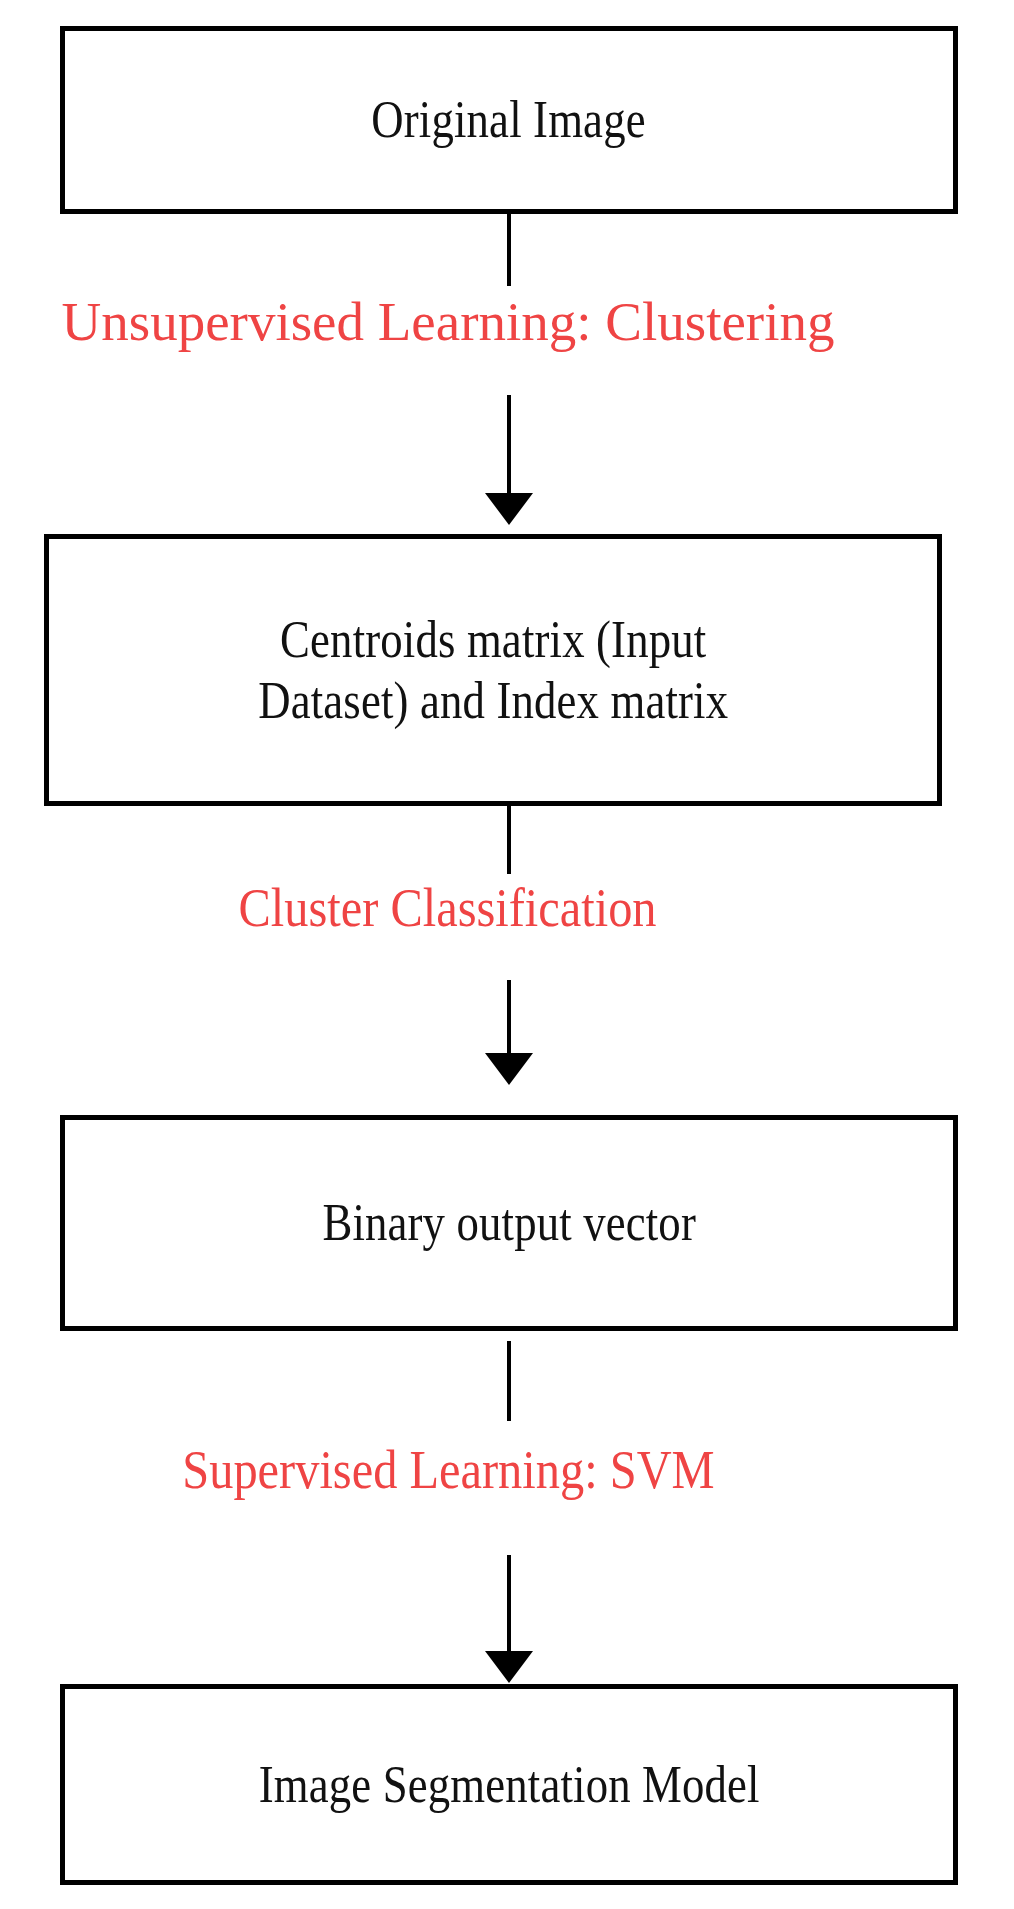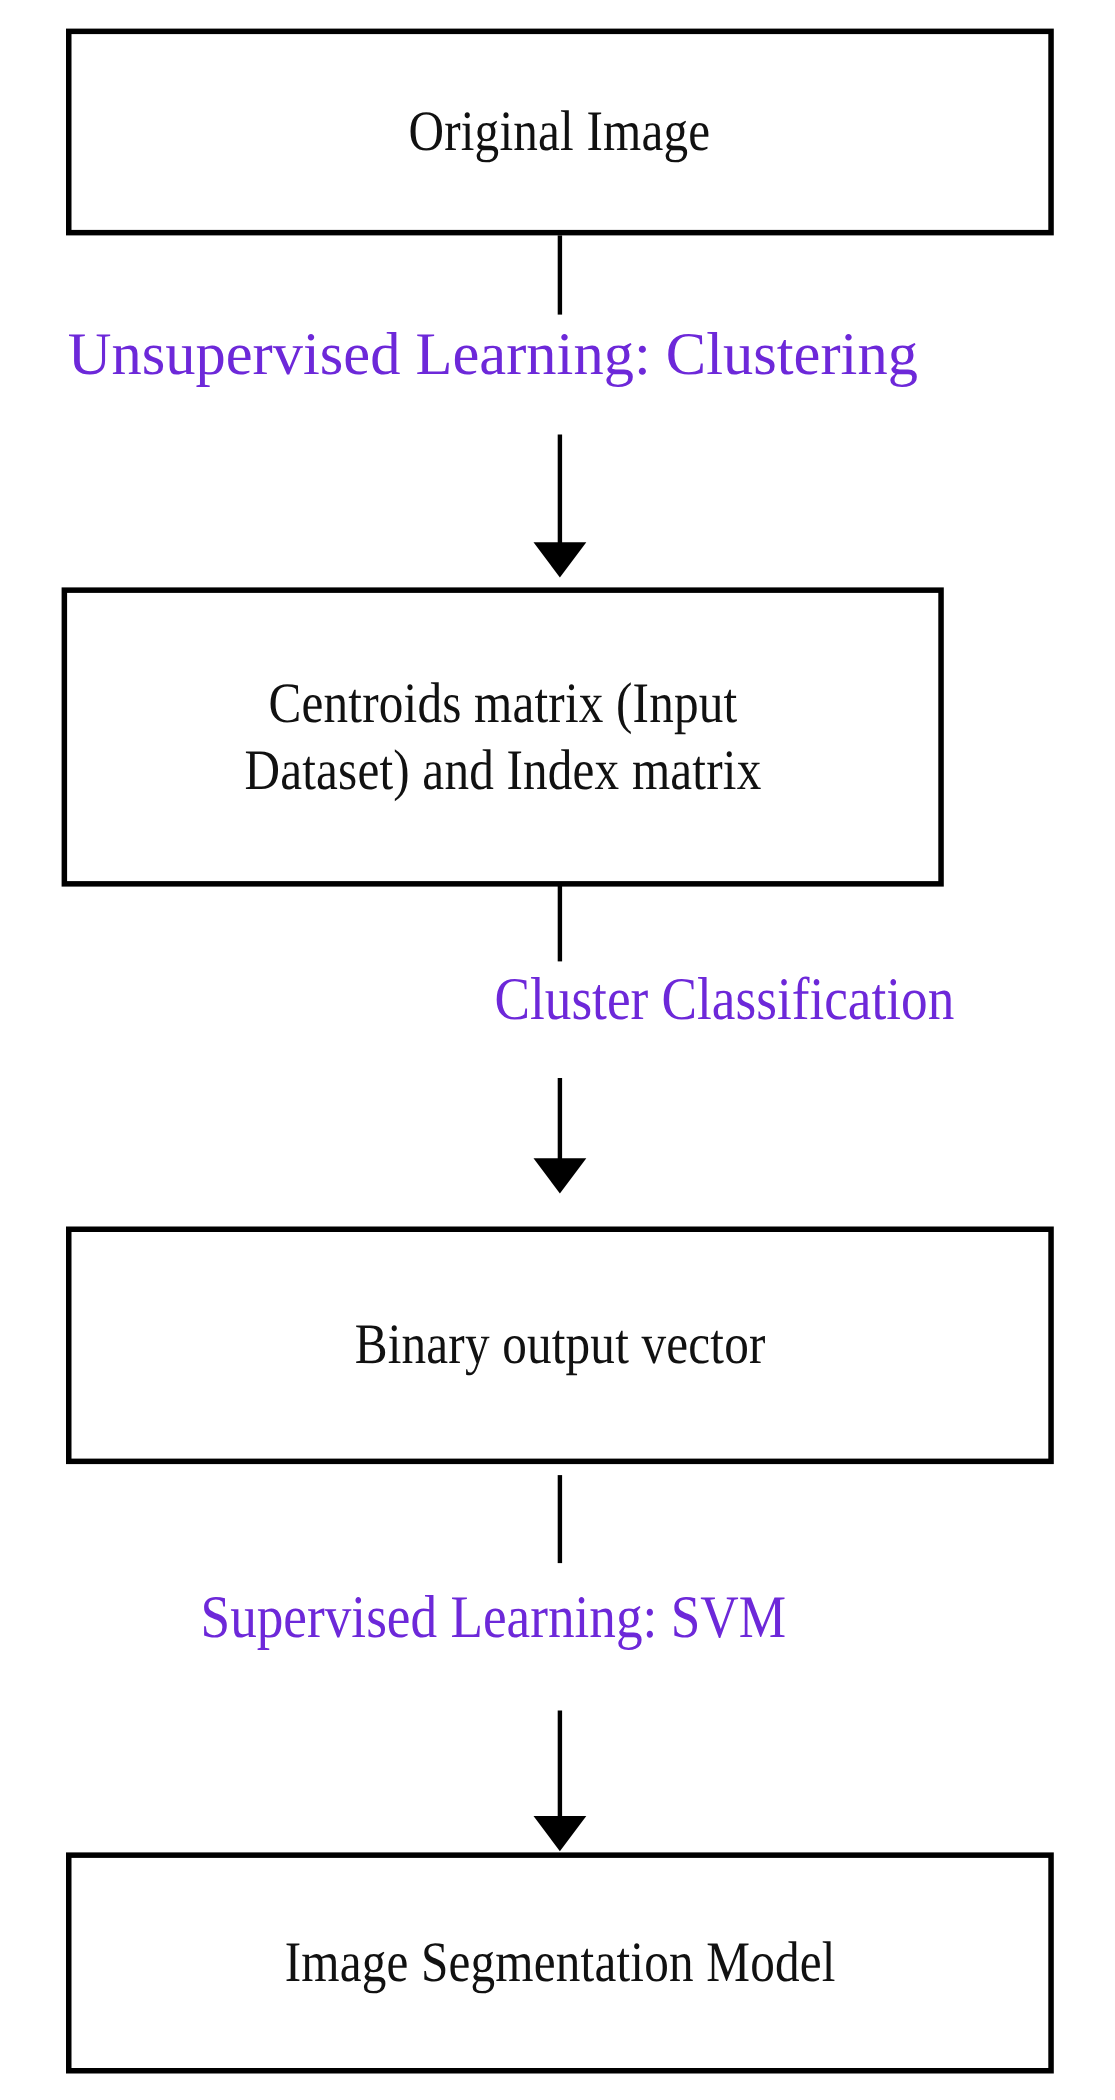--- a/index.html
+++ b/index.html
@@ -40,21 +40,21 @@
     line-height: 1.18;
     letter-spacing: 0.2px;
     font-weight: 400;
     color: #111111;
     transform: scaleX(0.86);
     white-space: pre-line;
     padding: 0 18px;
   }
 
   #node-original-image { left: 60px;  top: 26px;   width: 898px; height: 188px; }
-  #node-centroids      { left: 56px;  top: 534px;  width: 802px; height: 272px; }
+  #node-centroids      { left: 44px;  top: 534px;  width: 898px; height: 272px; }
   #node-binary-vector  { left: 60px;  top: 1115px; width: 898px; height: 216px; }
   #node-segmentation   { left: 60px;  top: 1684px; width: 898px; height: 201px; }
 
   
   .connector-line {
     position: absolute;
     width: 4px;
     background: #000000;
     left: 507px;
   }
@@ -87,28 +87,28 @@
   #arrow-3 { top: 1555px; height: 98px;  }
 
   
   .edge-label {
     position: absolute;
     width: 896px;
     left: 0;
     text-align: center;
     font-size: 55px;
     line-height: 1.1;
-    color: #6d28d9;
+    color: #ef4444;
     white-space: nowrap;
   }
   .edge-label span { display: inline-block; transform: scaleX(0.88); }
 
   #label-unsupervised { top: 292px; }
   #label-unsupervised span { transform: scaleX(1.0); font-size: 55px; }
-  #label-cluster      { top: 878px; text-align: right; }
+  #label-cluster      { top: 878px; }
   #label-supervised   { top: 1440px; }
 </style>
 </head>
 <body>
 
 <div id="flowchart">
 
   <div class="node" id="node-original-image">
     <div class="node-label">Original Image</div>
   </div>

